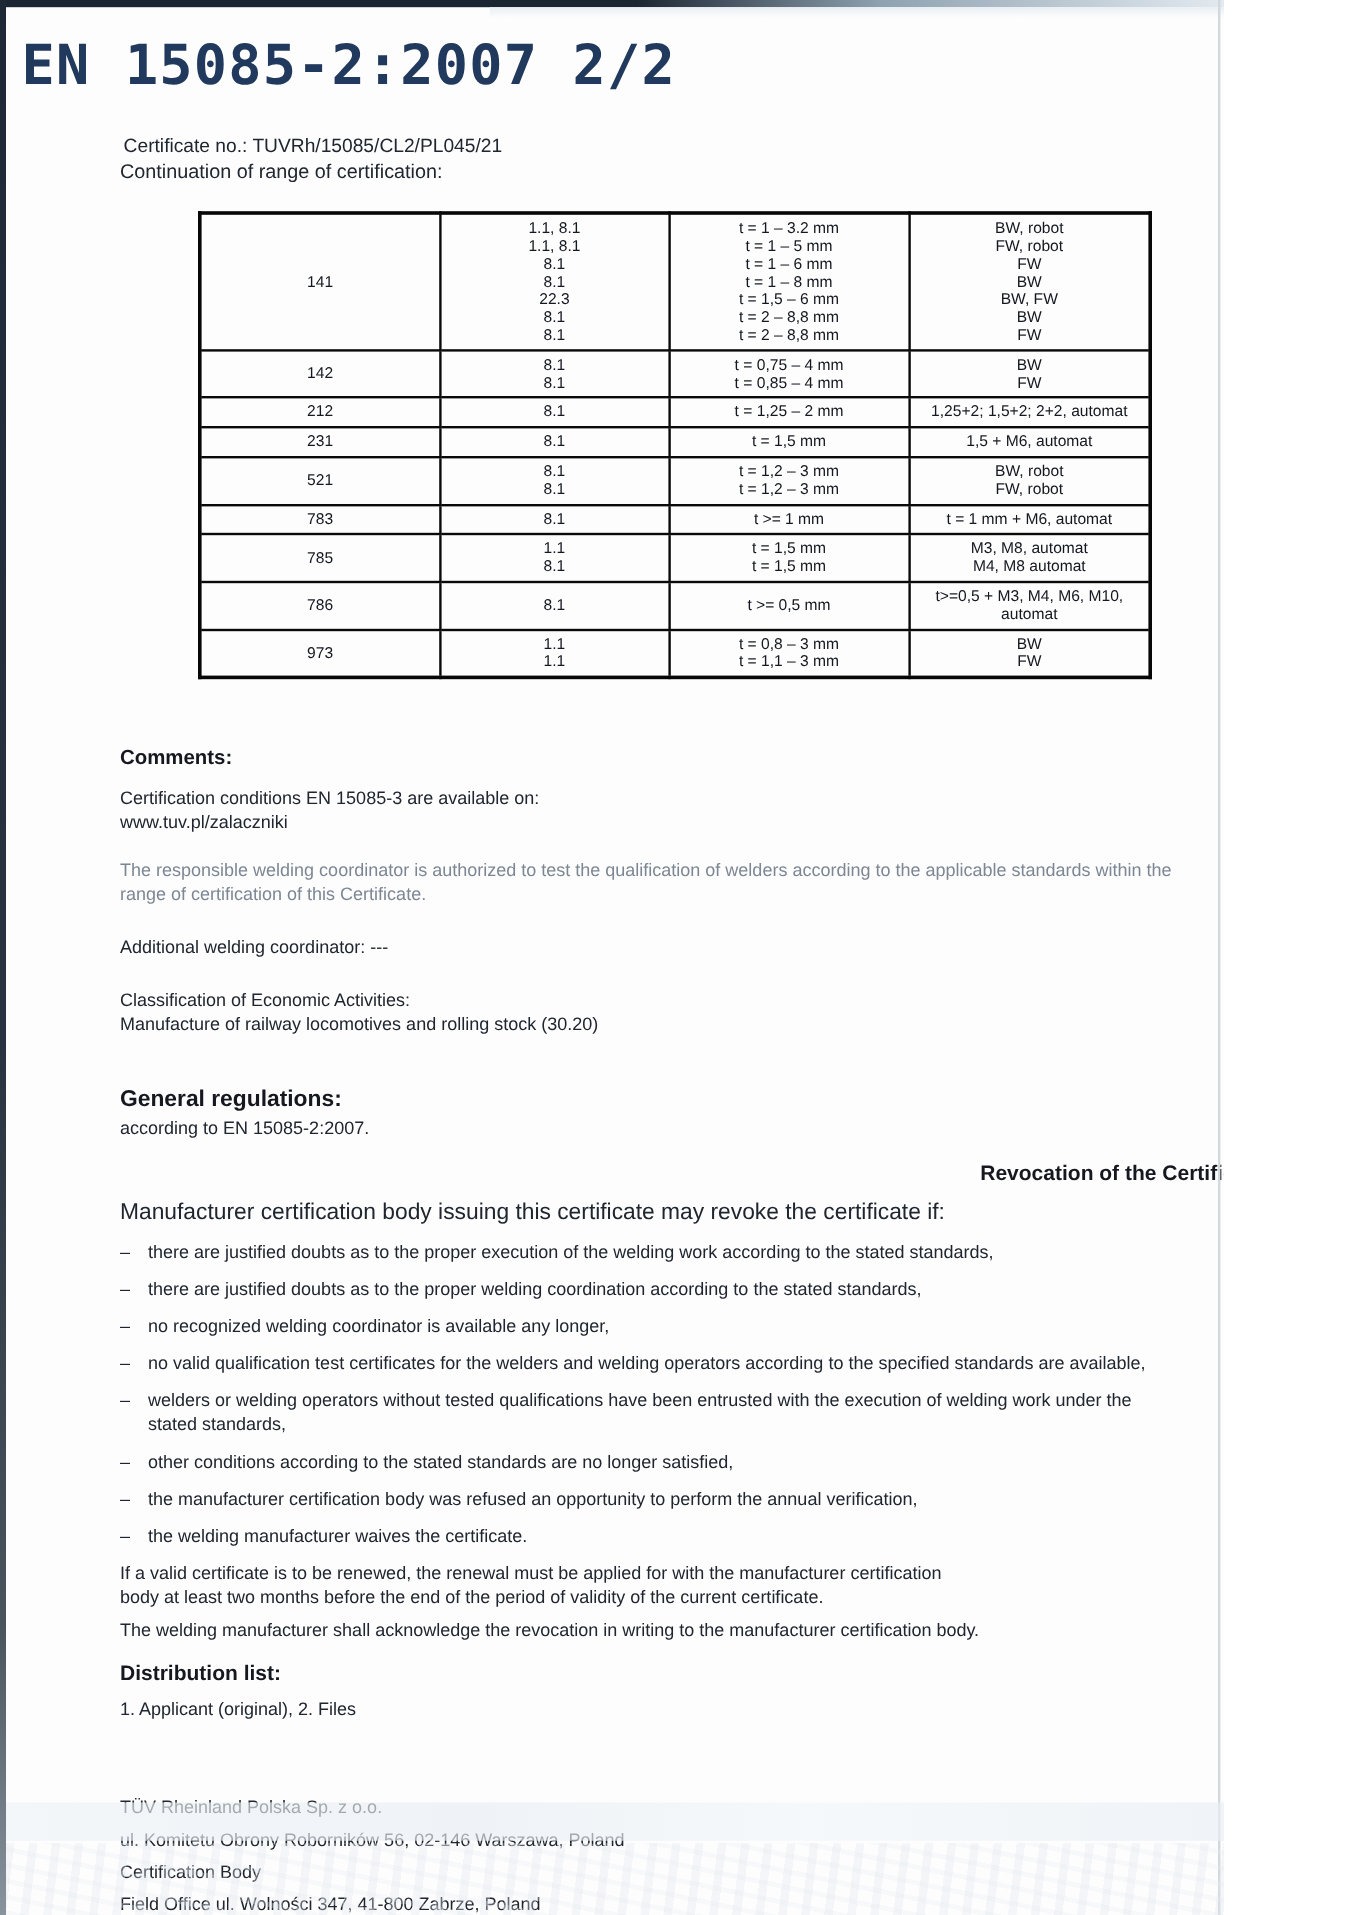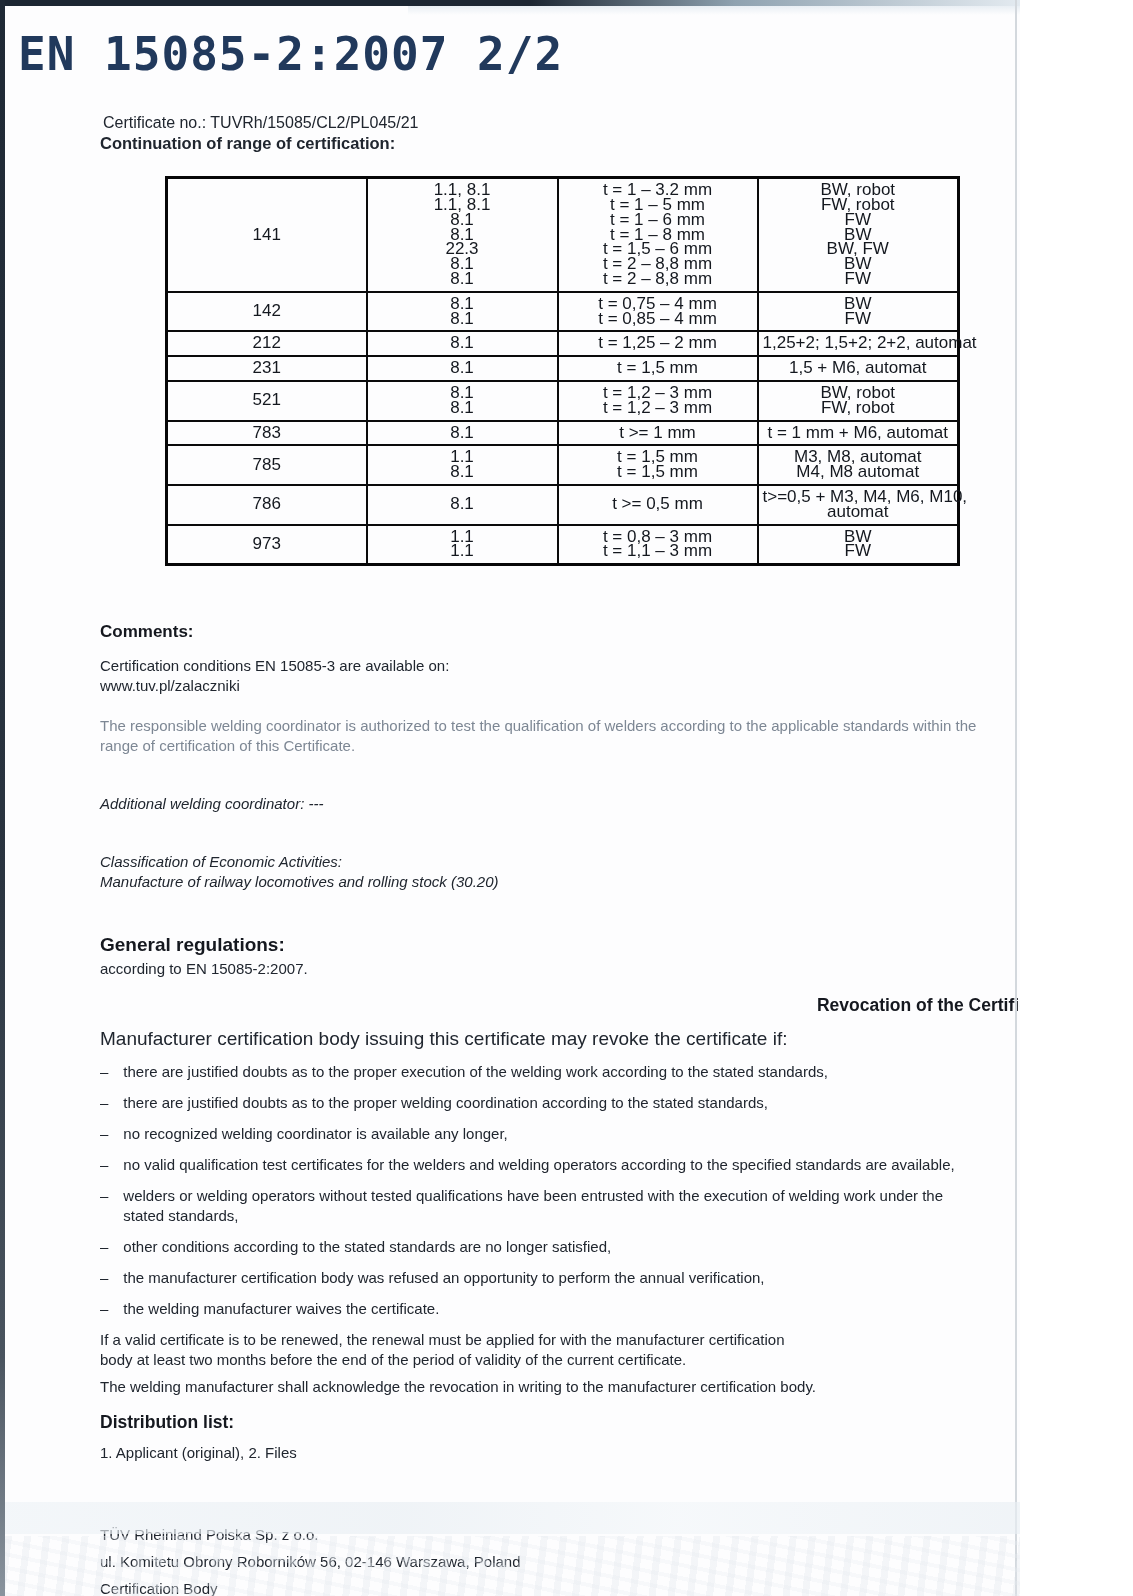--- a/index.html
+++ b/index.html
@@ -44,50 +44,50 @@
     font-family:"DejaVu Sans Mono", monospace;
     font-size:46px;
     letter-spacing:1px;
     margin:30px 0 0 18px;
     line-height:1.05;
     white-space:nowrap;
   }
 
   .cert-block{margin:36px 0 0 103px;}
   .cert-no{font-size:16px;margin:0;}
-  .continuation{font-size:16.5px;font-weight:bold;margin:2px 0 0 -3px;}
+  .continuation{font-size:16.5px;font-weight:normal;margin:2px 0 0 -3px;}
 
   table.range{
     border-collapse:collapse;
     table-layout:fixed;
     margin:23px 0 0 165px;
     width:792px;
     border:3px solid #070708;
   }
   table.range td{
     border:2px solid #0a0a0b;
     padding:4px 4px;
     text-align:center;
     vertical-align:middle;
-    font-size:17px;
+    font-size:13px;
     line-height:14.8px;
     color:#14181f;
   }
   .cell-line{white-space:nowrap;}
 
   .content{margin-left:100px;width:960px;}
 
   .h-comments{font-size:17px;font-weight:bold;margin:56px 0 0 0;color:#15181f;}
   .para{font-size:15px;line-height:20px;margin:14px 0 0 0;}
   .para-faded{
     color:#7d8794;
     width:905px;
     margin-top:20px;
   }
-  .para-gap{margin-top:38px;font-style:italic;}
+  .para-gap{margin-top:24px;}
 
   .h-general{font-size:19px;font-weight:bold;margin:42px 0 0 0;color:#15181f;}
   .general-sub{font-size:15px;margin:4px 0 18px 0;}
   .h-revocation{font-size:17.5px;font-weight:bold;margin:18px 0 0 0;color:#15181f;text-align:right;}
   .revocation-intro{font-size:19px;margin:12px 0 0 0;}
   ul.revocation-list{
     list-style:none;margin:12px 0 0 0;padding:0;width:870px;
   }
   ul.revocation-list li{
     display:flex;gap:15px;margin-bottom:11px;

